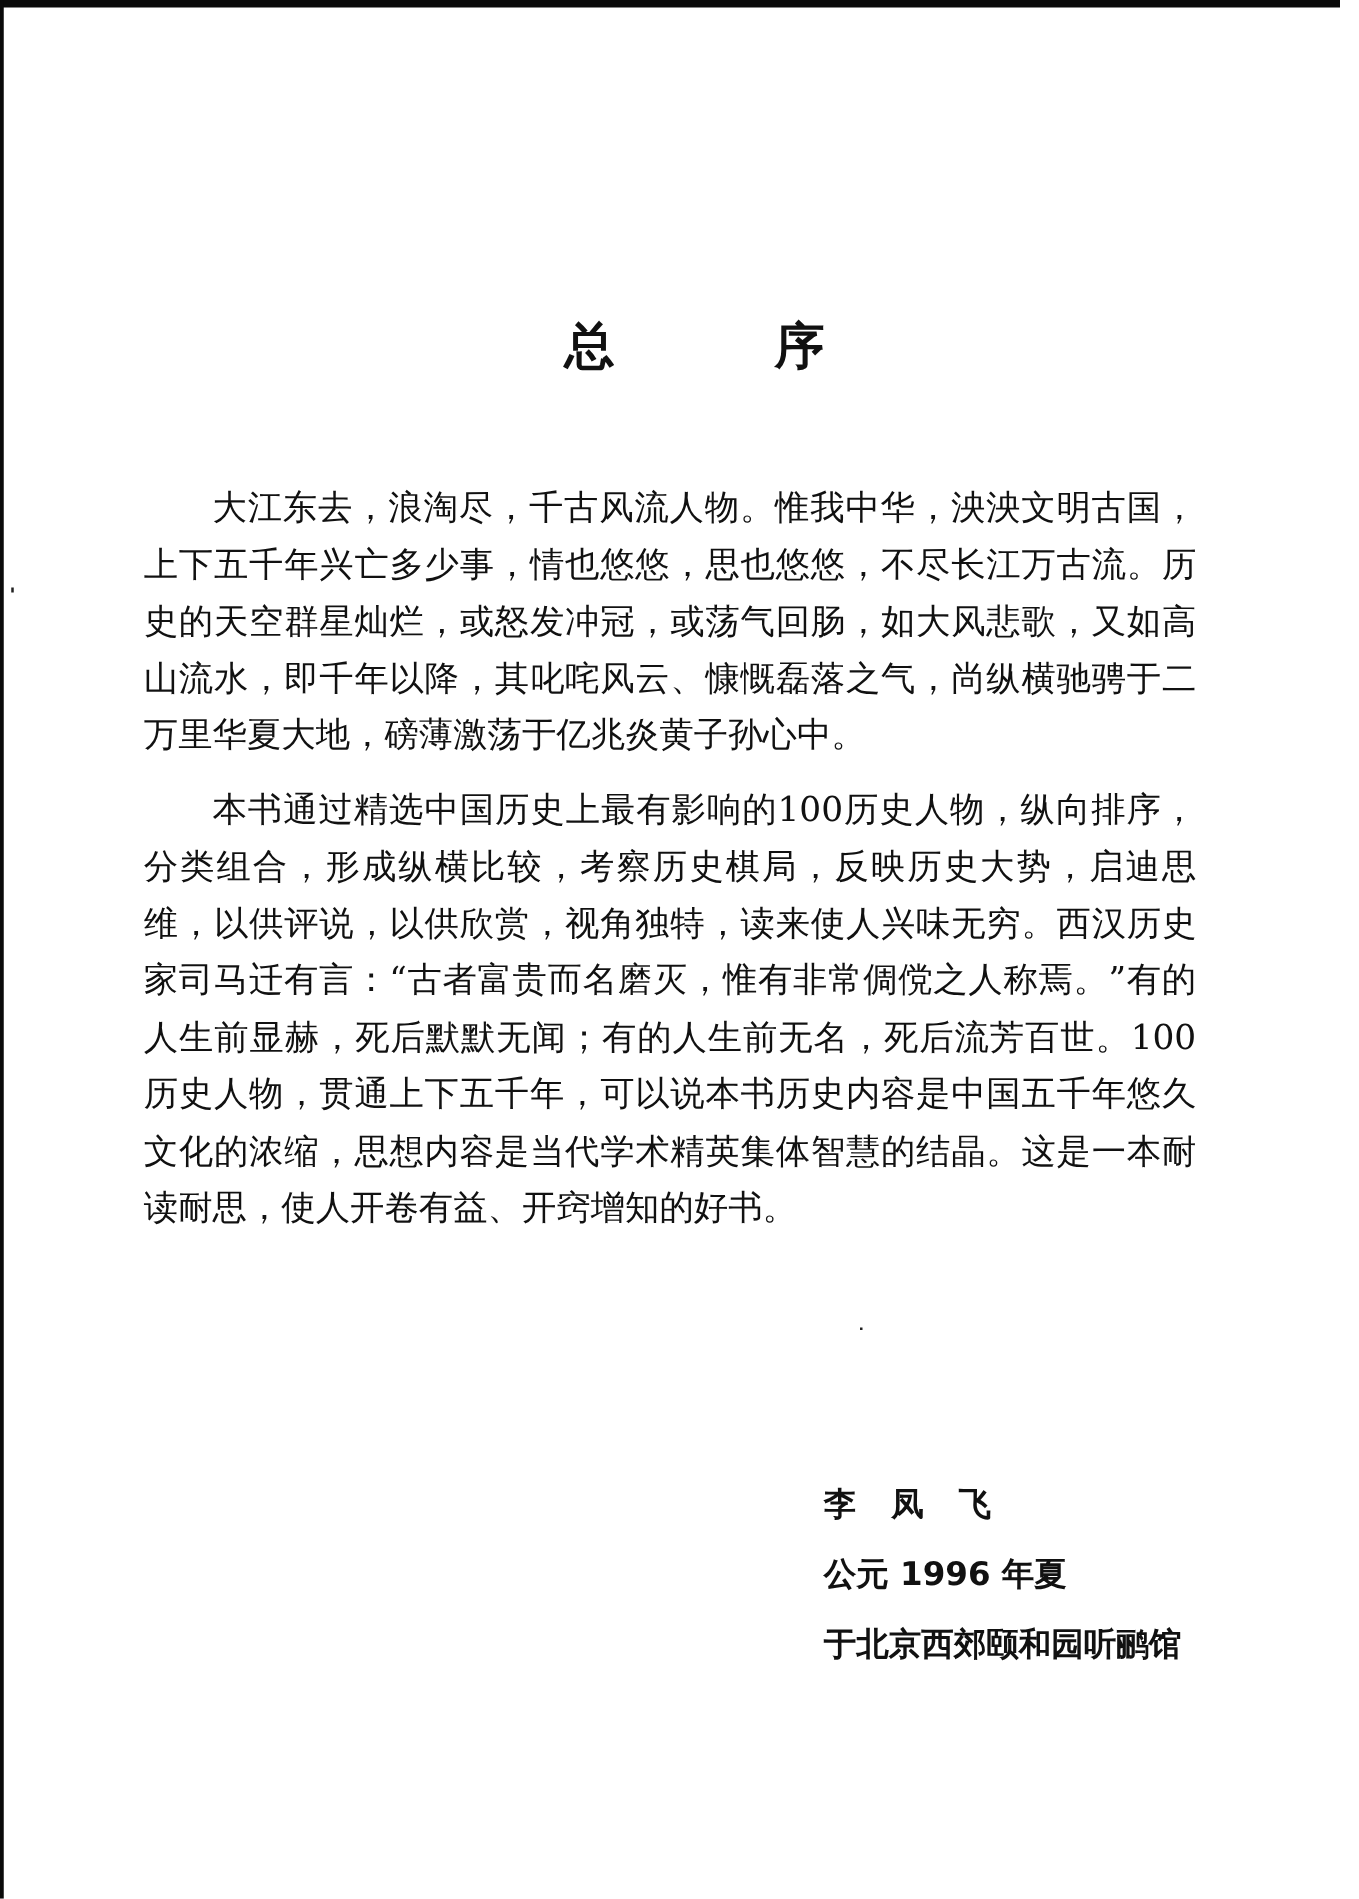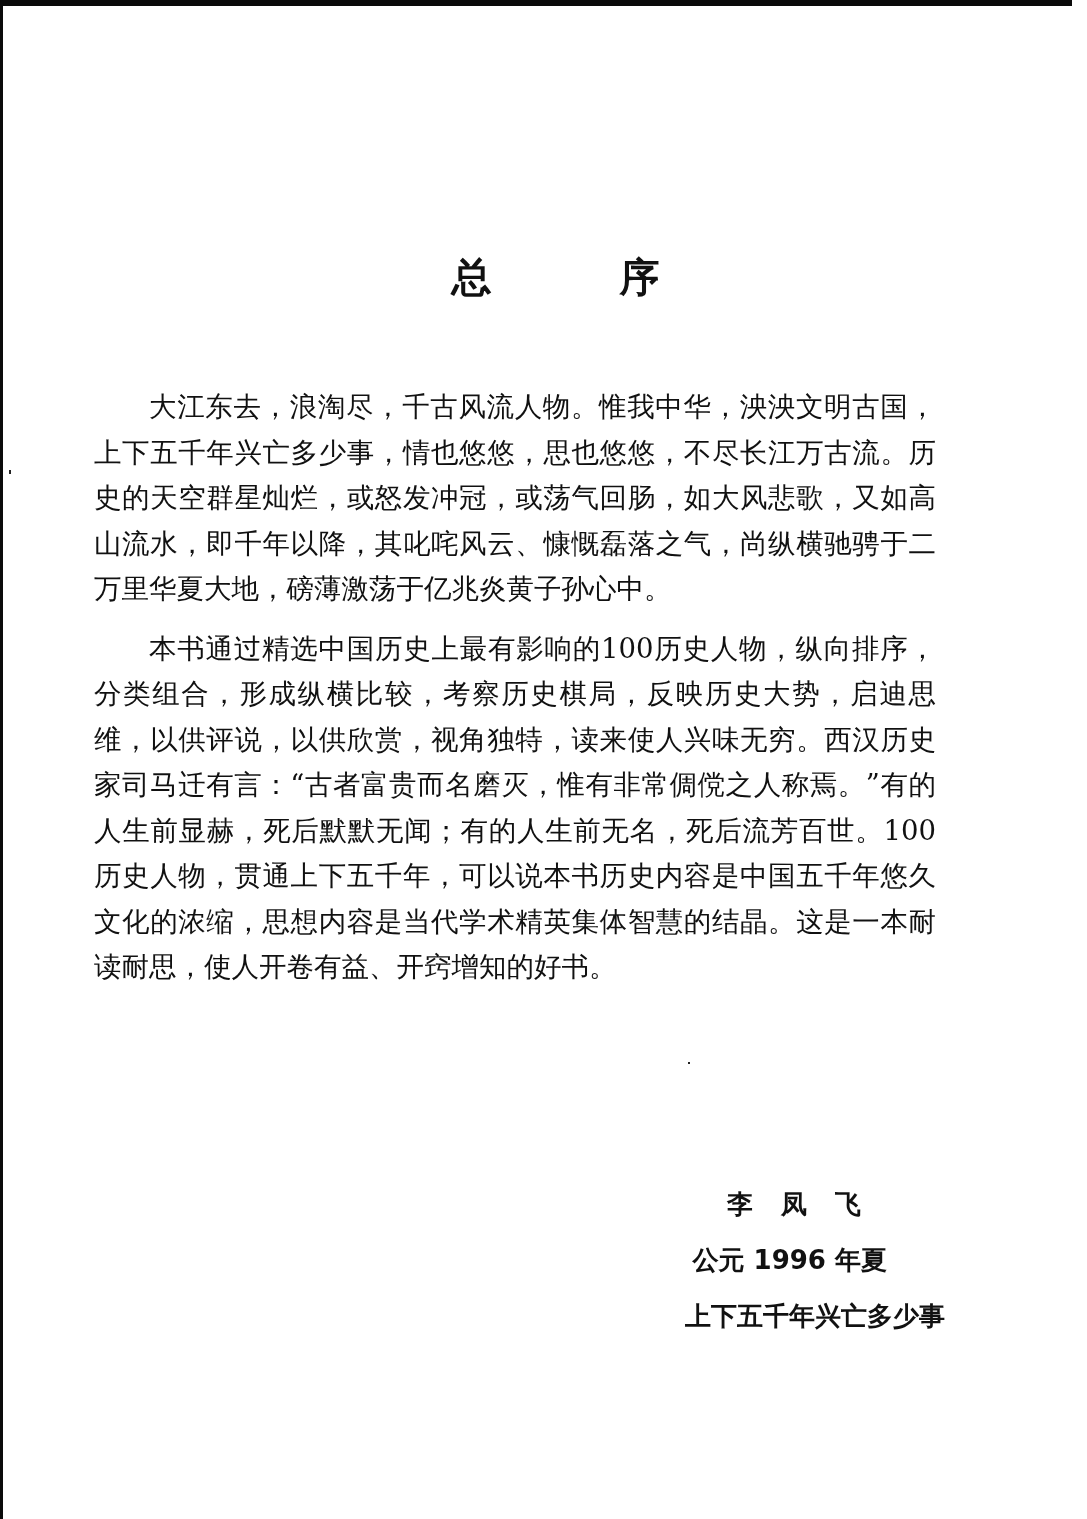--- a/index.html
+++ b/index.html
@@ -52,40 +52,39 @@
     .title .char {
       display: inline-block;
       width: 40px;
     }
     .title .gap {
       display: inline-block;
       width: 128px;
     }
     .body-text {
       position: absolute;
-      left: 94px;
+      left: 115px;
       top: 384px;
       width: 842px;
       font-size: 27.5px;
       line-height: 45.5px;
       text-align: justify;
       text-align-last: left;
     }
     .body-text p {
       margin: 0;
       text-indent: 2em;
     }
     .body-text p + p {
       margin-top: 14px;
     }
     .signature {
       position: absolute;
       right: 142px;
       top: 1176px;
-      text-align: right;
       font-family: "DejaVu Sans", sans-serif;
       font-weight: bold;
       font-size: 26px;
       line-height: 56px;
     }
     .sig-line {
       display: block;
     }
     .sig-name {
       letter-spacing: 28px;
@@ -108,14 +107,14 @@
 </div>
 
 <div class="body-text">
   <p>大江东去，浪淘尽，千古风流人物。惟我中华，泱泱文明古国，上下五千年兴亡多少事，情也悠悠，思也悠悠，不尽长江万古流。历史的天空群星灿烂，或怒发冲冠，或荡气回肠，如大风悲歌，又如高山流水，即千年以降，其叱咤风云、慷慨磊落之气，尚纵横驰骋于二万里华夏大地，磅薄激荡于亿兆炎黄子孙心中。</p>
   <p>本书通过精选中国历史上最有影响的100历史人物，纵向排序，分类组合，形成纵横比较，考察历史棋局，反映历史大势，启迪思维，以供评说，以供欣赏，视角独特，读来使人兴味无穷。西汉历史家司马迁有言：“古者富贵而名磨灭，惟有非常倜傥之人称焉。”有的人生前显赫，死后默默无闻；有的人生前无名，死后流芳百世。100历史人物，贯通上下五千年，可以说本书历史内容是中国五千年悠久文化的浓缩，思想内容是当代学术精英集体智慧的结晶。这是一本耐读耐思，使人开卷有益、开窍增知的好书。</p>
 </div>
 
 <div class="signature">
   <span class="sig-line sig-name">李凤飞</span>
   <span class="sig-line sig-date">公元 1996 年夏</span>
-  <span class="sig-line sig-place">上下五千年兴亡多少事</span>
+  <span class="sig-line sig-place">于北京西郊颐和园听鹂馆</span>
 </div>
 
 </body></html>

